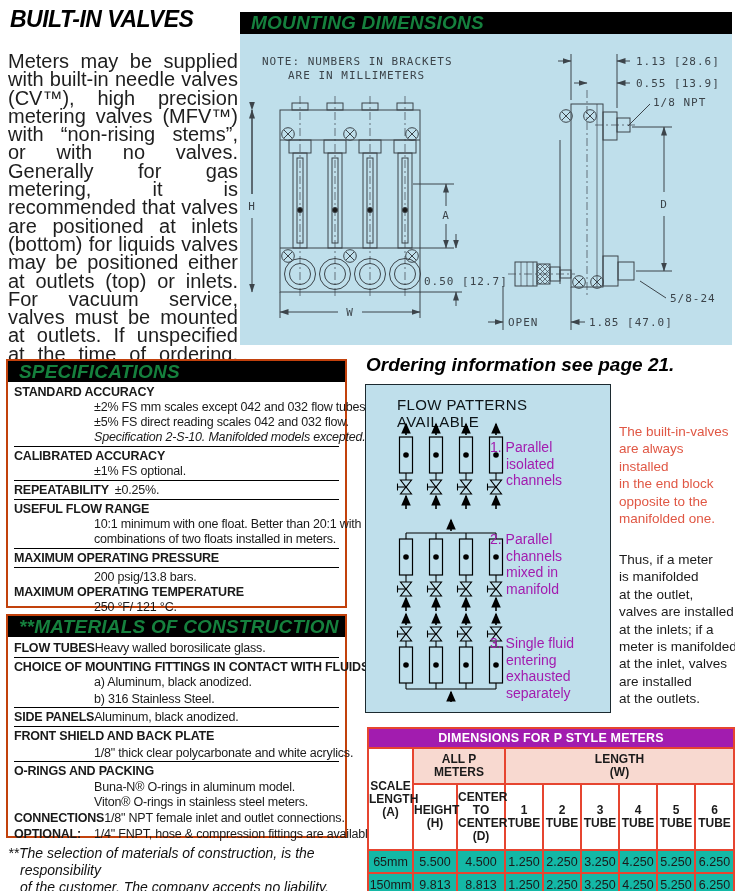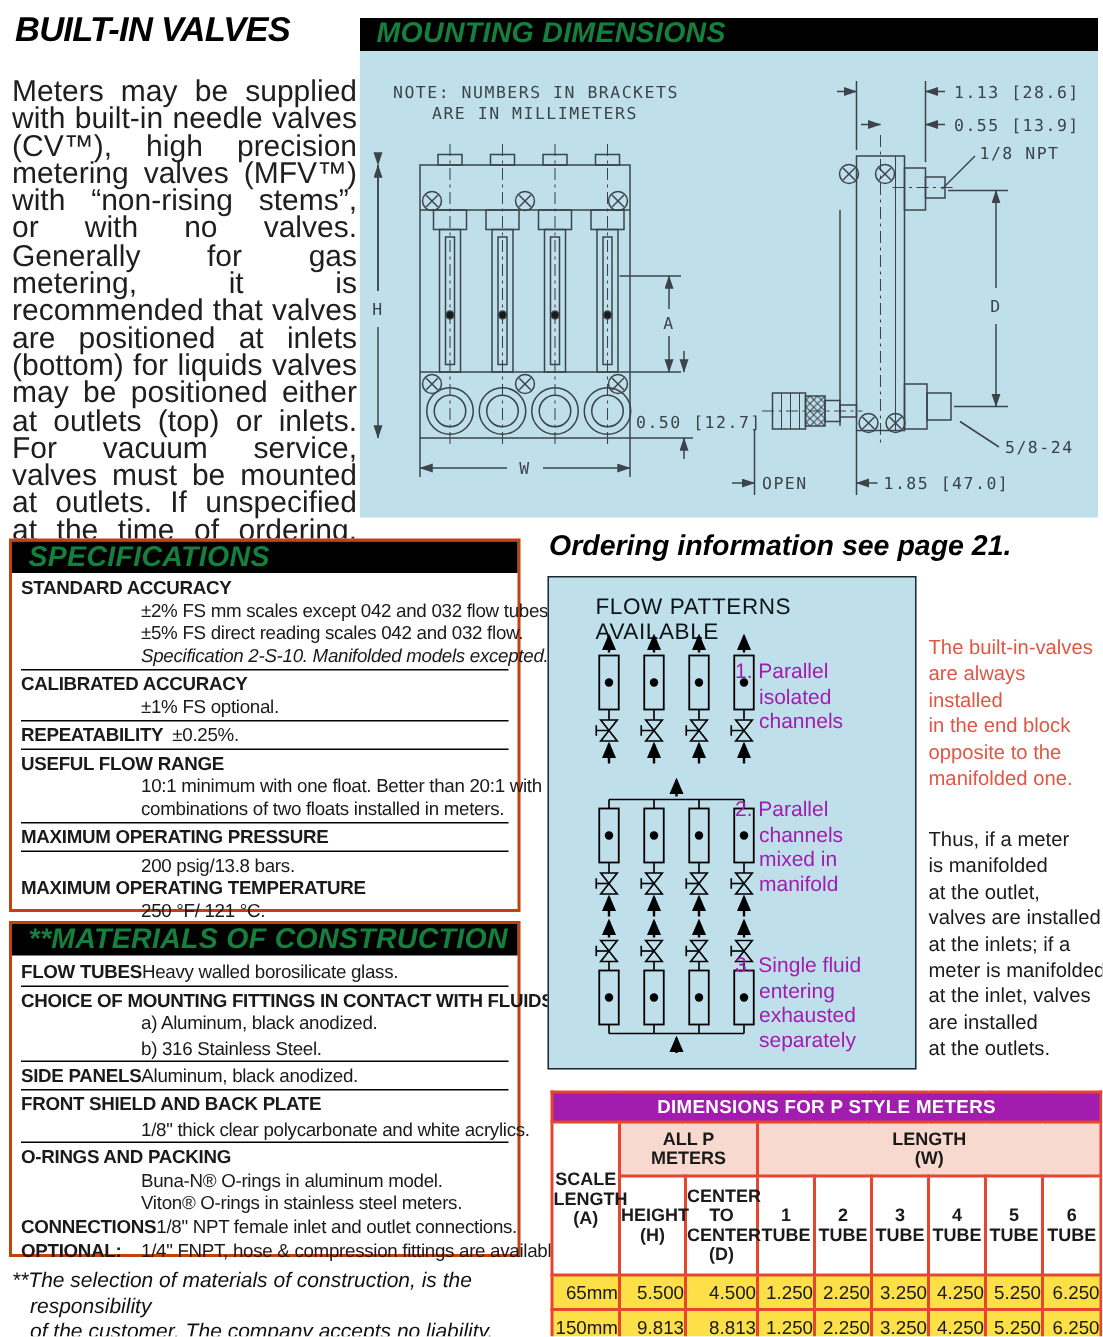--- a/index.html
+++ b/index.html
@@ -47,21 +47,21 @@
   .sidenote{position:absolute;width:118px;font-size:13.5px;line-height:17.4px;white-space:pre-line;}
   .sidenote.red{left:619px;top:423px;color:#e05744;}
   .sidenote.blk{left:619px;top:551px;color:#1a1a1a;}
 
   
   .dimtbl{position:absolute;left:367px;top:727px;border-collapse:collapse;table-layout:fixed;width:366px;}
   .dimtbl td{border:2px solid #e64530;text-align:center;vertical-align:middle;white-space:pre-line;padding:1px 0;}
   .dimtbl .tt{background:#a21caf;color:#fff;font-weight:bold;font-size:12.5px;letter-spacing:0.2px;padding:2px 12px;}
   .dimtbl .grp{background:#f8d9d0;font-weight:bold;font-size:12px;line-height:13px;height:32px;}
   .dimtbl .sub{background:#fff;font-weight:bold;font-size:12px;line-height:13px;height:62px;}
-  .dimtbl .dat{background:#fde047;font-size:12.5px;height:19px;text-align:right;}
+  .dimtbl .dat{background:#14b8a6;font-size:12.5px;height:19px;}
 </style>
 </head>
 <body>
 
 <div id="page">
 
   <div class="page-title">BUILT-IN VALVES</div>
   <div class="intro">Meters may be supplied with built-in needle valves (CV™), high precision metering valves (MFV™) with “non-rising stems”, or with no valves. Generally for gas metering, it is recommended that valves are positioned at inlets (bottom) for liquids valves may be positioned either at outlets (top) or inlets. For vacuum service, valves must be mounted at outlets. If unspecified at the time of ordering, meters will be shipped with valves mounted at inlets.</div>
 
   <div class="mount">

